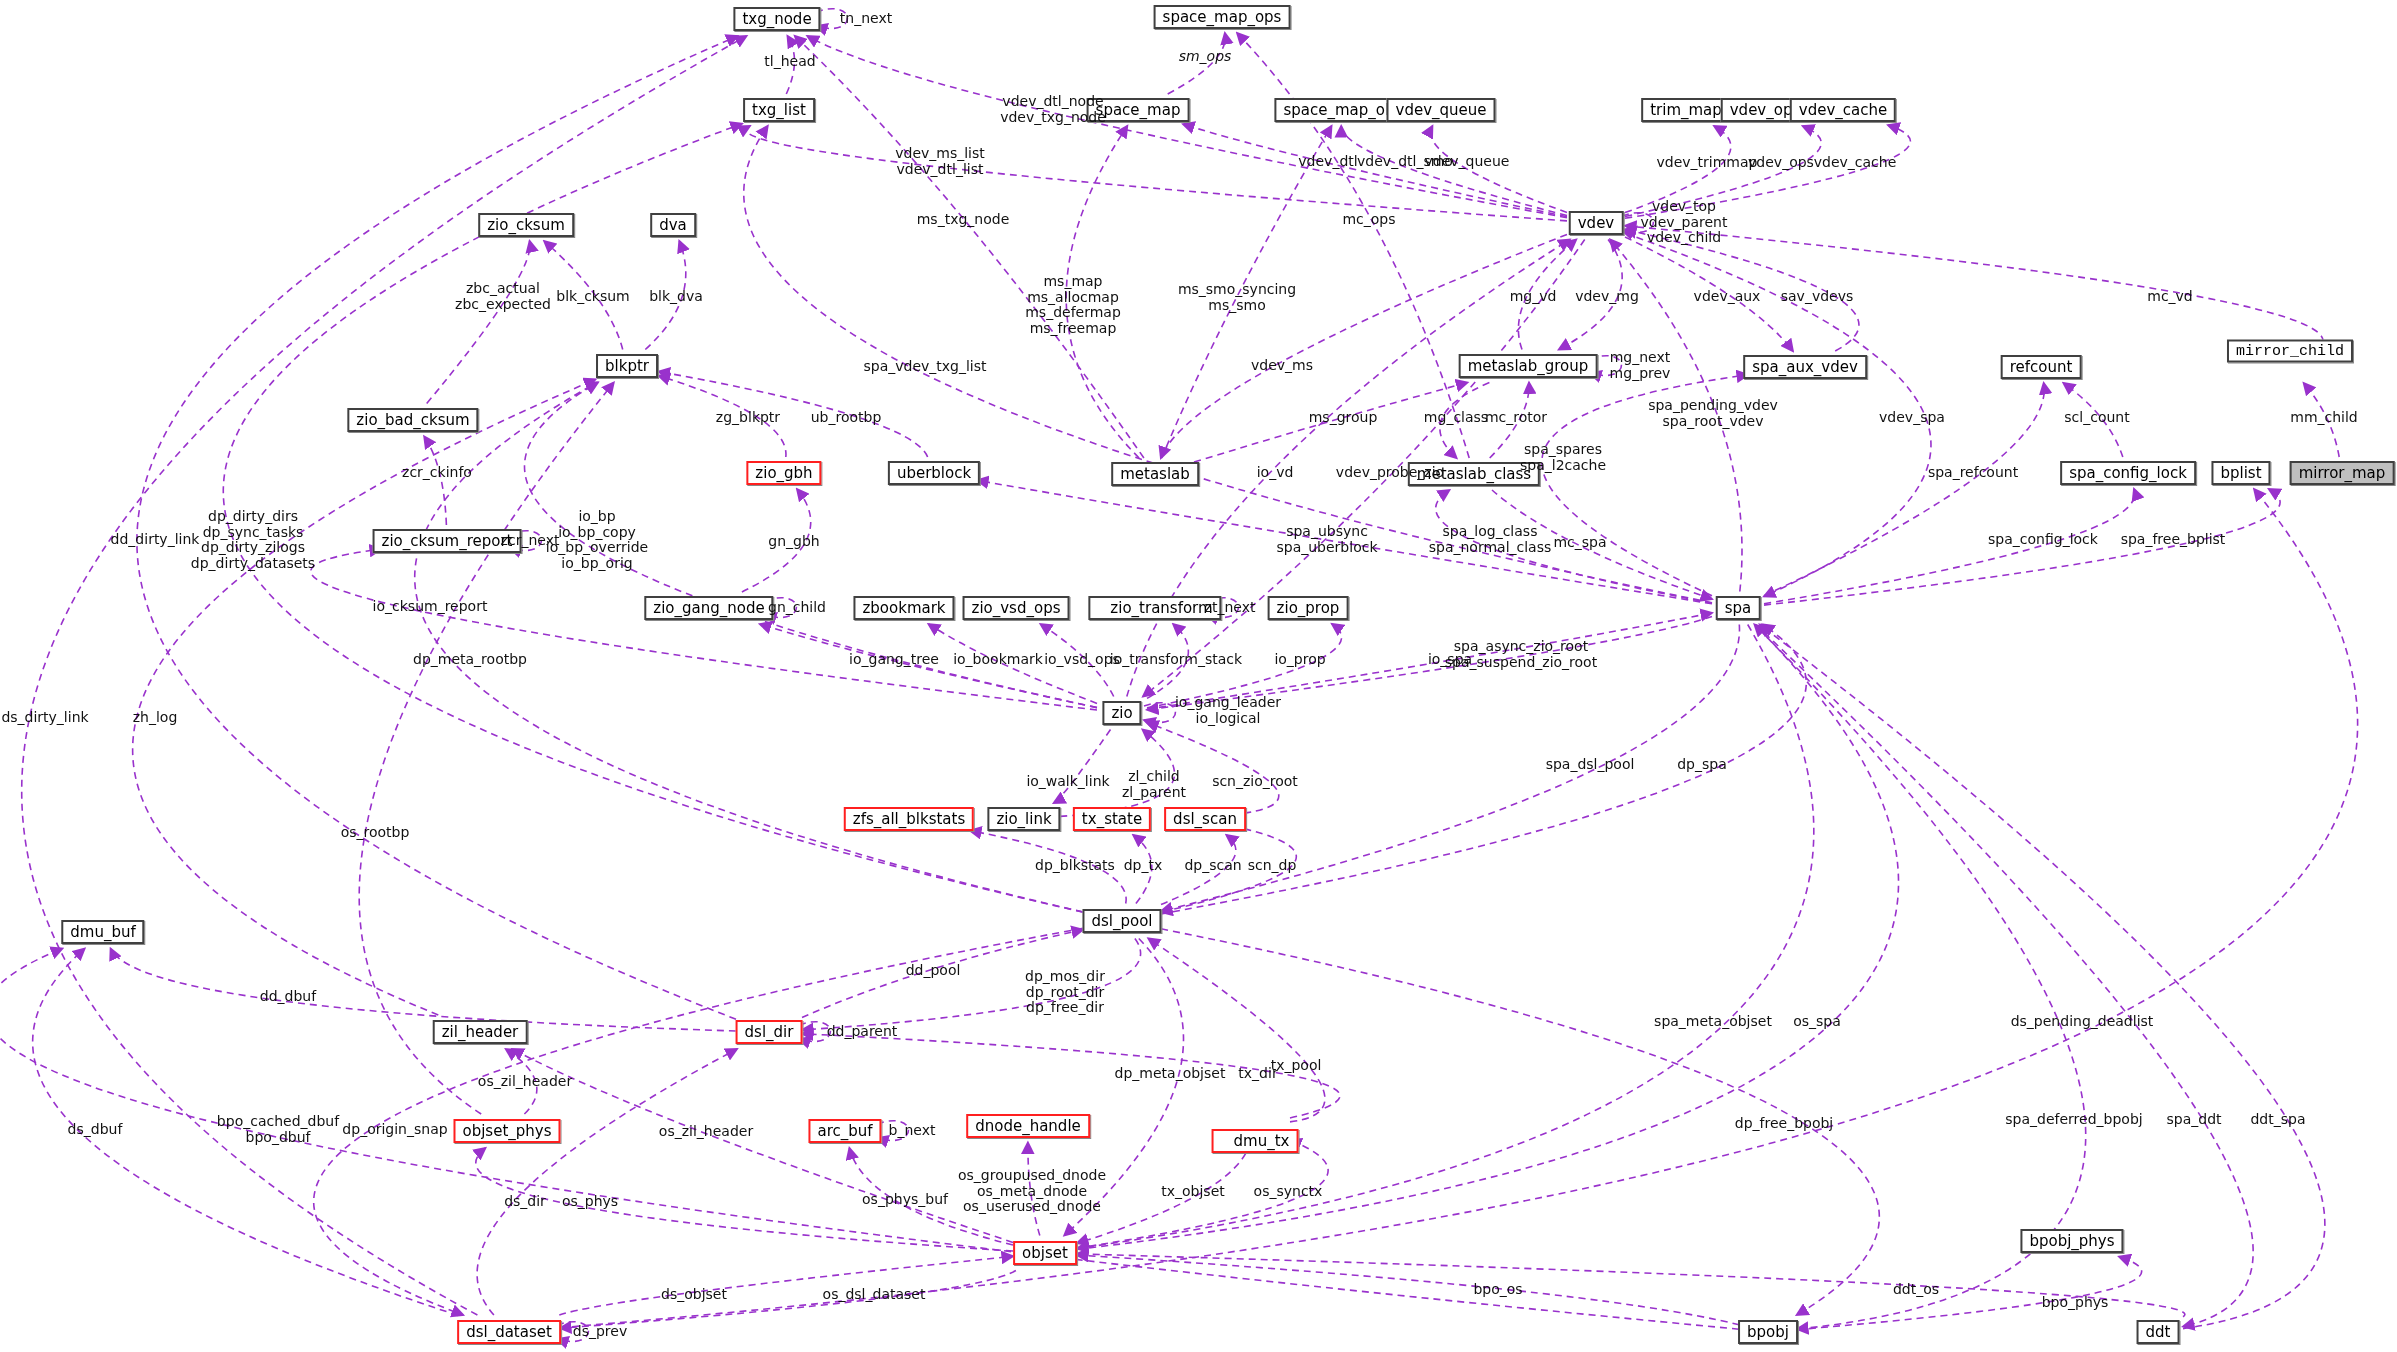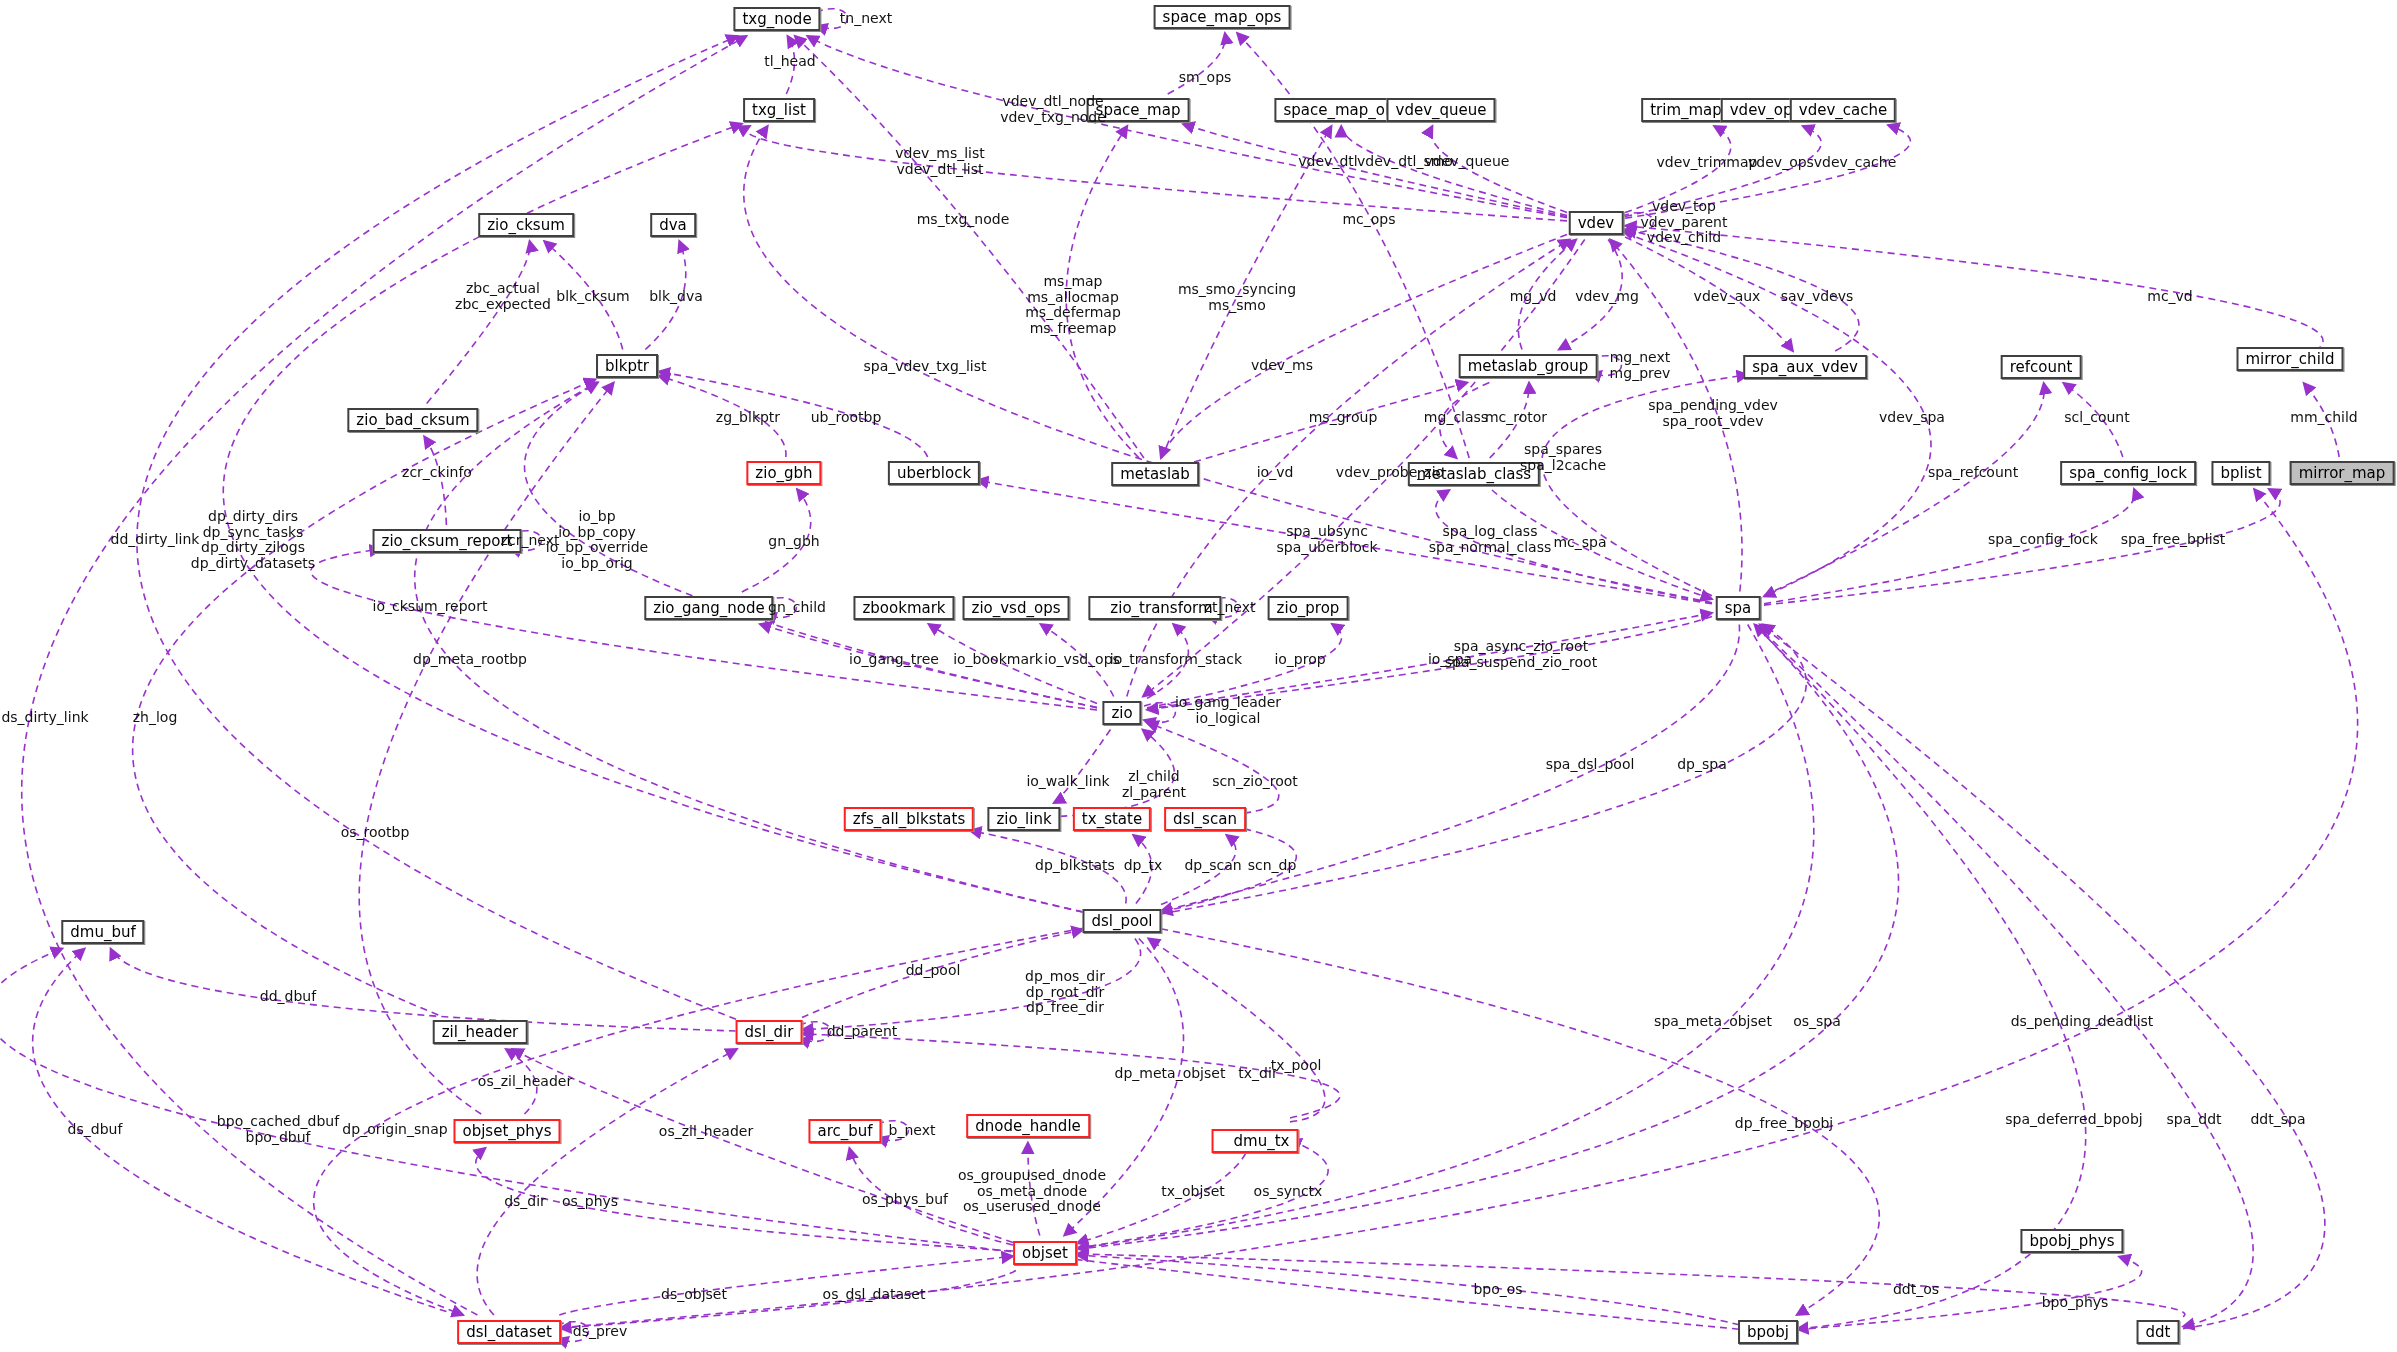--- a/index.html
+++ b/index.html
@@ -145,21 +145,21 @@
       <div class="node" style="left: 1765px; top: 110px;">vdev_ops</div>
       <div class="node" style="left: 1843px; top: 110px;">vdev_cache</div>
       <div class="node" style="left: 1596px; top: 223px;">vdev</div>
       <div class="node" style="left: 526px; top: 225px;">zio_cksum</div>
       <div class="node" style="left: 673px; top: 225px;">dva</div>
       <div class="node" style="left: 627px; top: 366px;">blkptr</div>
       <div class="node" style="left: 413px; top: 420px;">zio_bad_cksum</div>
       <div class="node" style="left: 1528px; top: 366px;">metaslab_group</div>
       <div class="node" style="left: 1805px; top: 367px;">spa_aux_vdev</div>
       <div class="node" style="left: 2041px; top: 367px;">refcount</div>
-      <div class="node" style="left: 2290px; top: 359px;">mirror_child</div>
+      <div class="node" style="left: 2290px; top: 351px; font-family: Liberation Mono, monospace;">mirror_child</div>
       <div class="node red" style="left: 784px; top: 473px;">zio_gbh</div>
       <div class="node" style="left: 934px; top: 473px;">uberblock</div>
       <div class="node" style="left: 1155px; top: 474px;">metaslab</div>
       <div class="node" style="left: 1474px; top: 474px;">metaslab_class</div>
       <div class="node" style="left: 2128px; top: 473px;">spa_config_lock</div>
       <div class="node" style="left: 2241px; top: 473px;">bplist</div>
       <div class="node gray" style="left: 2342px; top: 473px;">mirror_map</div>
       <div class="node" style="left: 447px; top: 541px;">zio_cksum_report</div>
       <div class="node" style="left: 709px; top: 608px;">zio_gang_node</div>
       <div class="node" style="left: 904px; top: 608px;">zbookmark</div>
@@ -182,21 +182,21 @@
       <div class="node red" style="left: 1255px; top: 1141px; padding-left: 20px;">dmu_tx</div>
       <div class="node red" style="left: 1045px; top: 1253px;">objset</div>
       <div class="node" style="left: 2072px; top: 1241px;">bpobj_phys</div>
       <div class="node red" style="left: 509px; top: 1332px;">dsl_dataset</div>
       <div class="node" style="left: 1768px; top: 1332px;">bpobj</div>
       <div class="node" style="left: 2158px; top: 1332px;">ddt</div>
     </div>
   <div id="labels-layer">
       <div class="elabel" style="left: 790px; top: 62px;">tl_head</div>
       <div class="elabel" style="left: 866px; top: 19px;">tn_next</div>
-      <div class="elabel" style="left: 1205px; top: 78px;">sm_ops</div>
+      <div class="elabel" style="left: 1205px; top: 57px; font-style: italic;">sm_ops</div>
       <div class="elabel" style="left: 1369px; top: 220px;">mc_ops</div>
       <div class="elabel" style="left: 963px; top: 220px;">ms_txg_node</div>
       <div class="elabel" style="left: 1053px; top: 110px;">vdev_dtl_node
 vdev_txg_node</div>
       <div class="elabel" style="left: 940px; top: 162px;">vdev_ms_list
 vdev_dtl_list</div>
       <div class="elabel" style="left: 925px; top: 367px;">spa_vdev_txg_list</div>
       <div class="elabel" style="left: 253px; top: 540px;">dp_dirty_dirs
 dp_sync_tasks
 dp_dirty_zilogs

